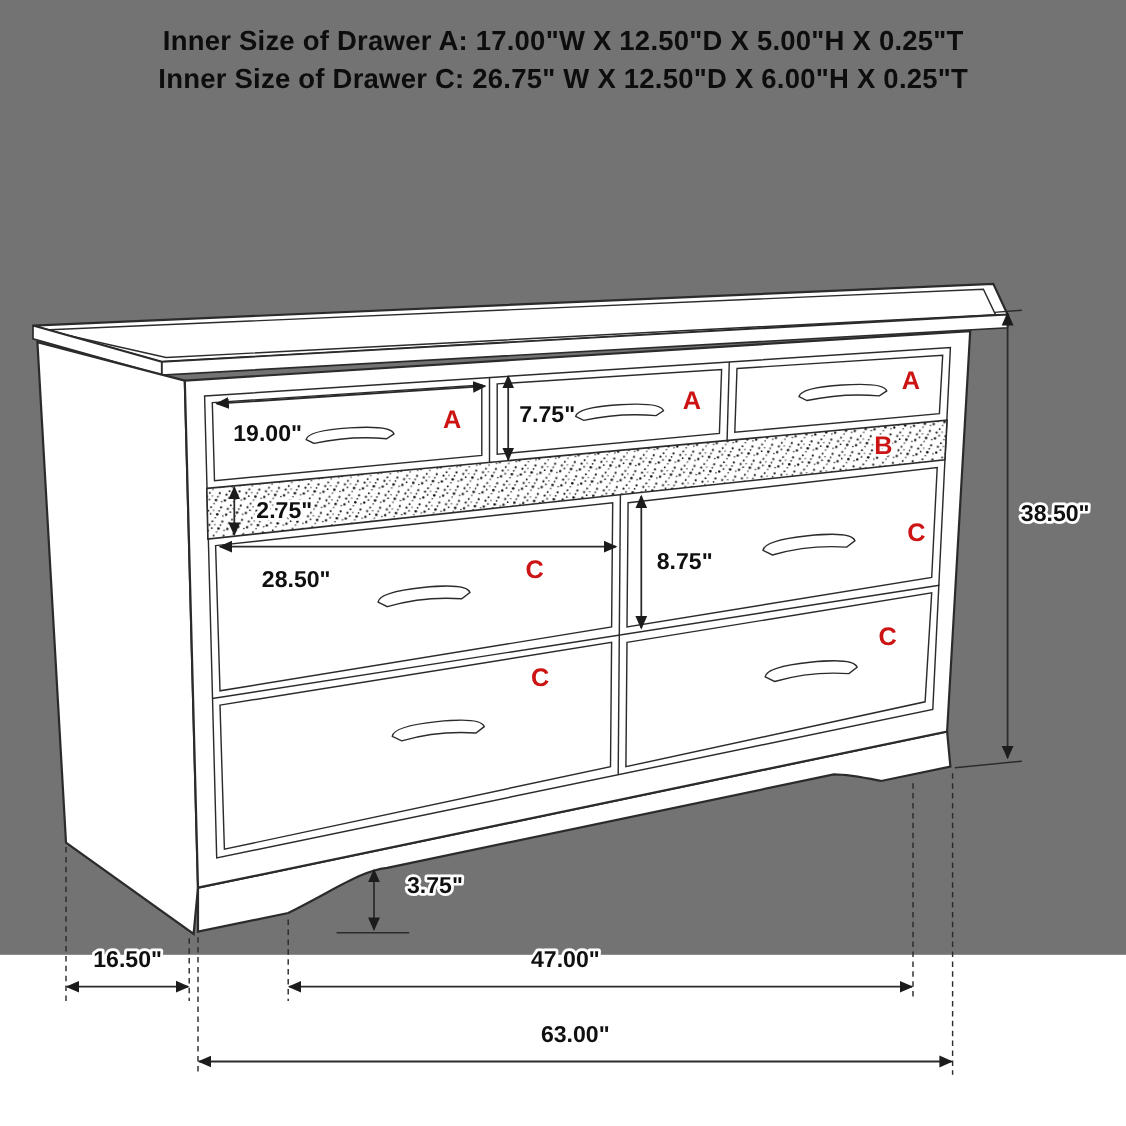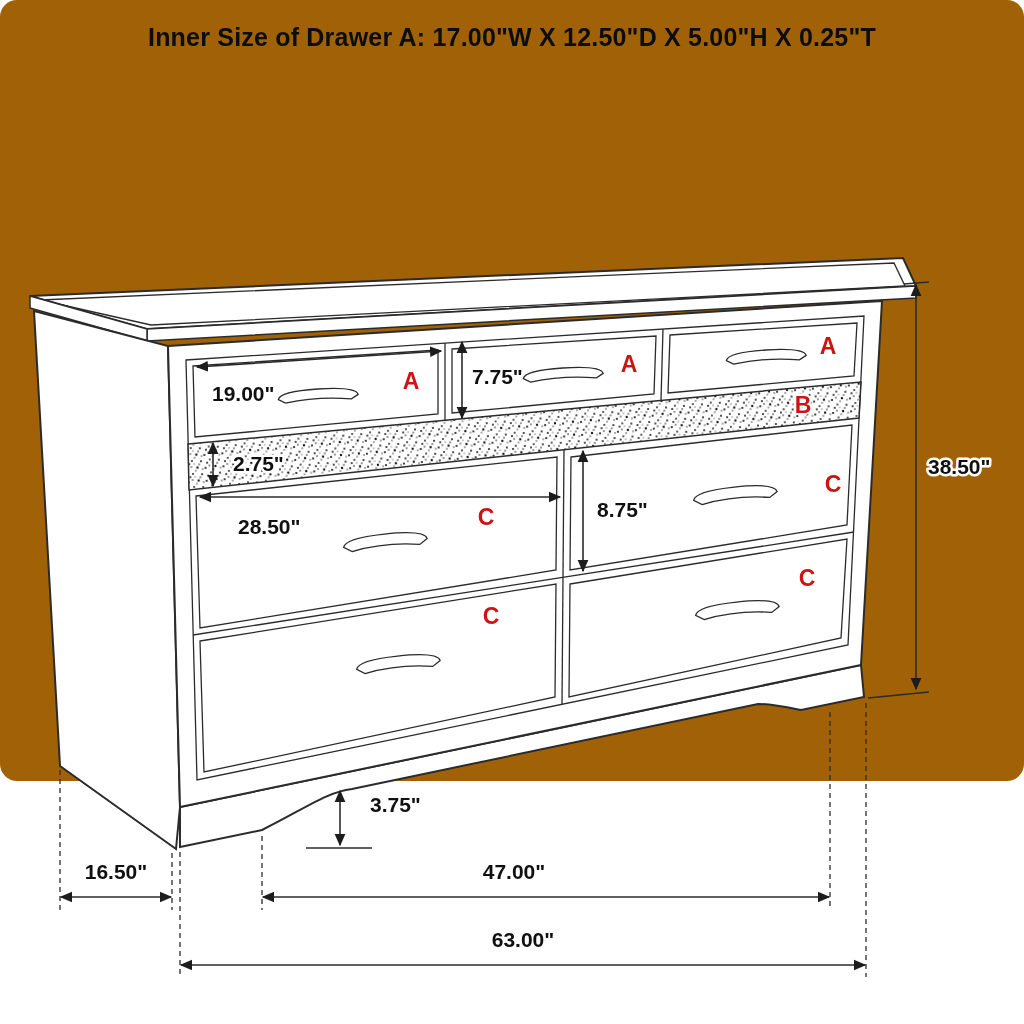--- a/index.html
+++ b/index.html
@@ -1,16 +1,16 @@
 <!DOCTYPE html>
 <html><head>
 <meta charset="utf-8">
 <style>
   html,body{margin:0;padding:0;background:#ffffff;width:1024px;height:1024px;overflow:hidden;}
-  .page{position:relative;width:1024px;height:781px;background:#a16207;font-family:"Liberation Sans",sans-serif;border-radius:17px;}
+  .page{position:relative;width:1024px;height:868px;background:#737373;font-family:"Liberation Sans",sans-serif;}
   .header{position:absolute;top:20px;left:0;width:1024px;text-align:center;color:#0d0d0d;
           font-size:25px;font-weight:bold;line-height:35px;letter-spacing:0.2px;}
   svg{position:absolute;top:0;left:0;}
   .shape{fill:#ffffff;}
   .outline-only{fill:none;}
   .dim-label{font-family:"Liberation Sans",sans-serif;font-size:21px;font-weight:bold;fill:#101010;
              paint-order:stroke;stroke:#ffffff;stroke-width:5px;stroke-linejoin:round;}
   .red-letter{font-family:"Liberation Sans",sans-serif;font-size:23px;font-weight:bold;
               paint-order:stroke;stroke:#ffffff;stroke-width:4px;stroke-linejoin:round;}
   .dimline{fill:none;stroke-width:1.6;}
@@ -20,20 +20,21 @@
   .mid{stroke-width:1.5;}
   .thick{stroke-width:2;}
 </style>
 </head>
 <body>
 
 <div class="page">
 
   <div class="header">
     <div>Inner Size of Drawer A: 17.00"W X 12.50"D X 5.00"H X 0.25"T</div>
+    <div>Inner Size of Drawer C: 26.75" W X 12.50"D X 6.00"H X 0.25"T</div>
   </div>
 
   <svg width="1024" height="1024" viewBox="0 0 1024 1024">
     <defs>
       <marker id="arr" viewBox="0 0 10 10" refX="8.6" refY="5" markerWidth="8" markerHeight="8" orient="auto-start-reverse">
         <path d="M 0 0.8 L 9.6 5 L 0 9.2 Z" fill="#1c1c1c"></path>
       </marker>
       <pattern id="speckle" width="18" height="13" patternUnits="userSpaceOnUse" patternTransform="rotate(-5)">
         <rect width="18" height="13" fill="#ffffff"></rect>
         <g fill="#161616">

